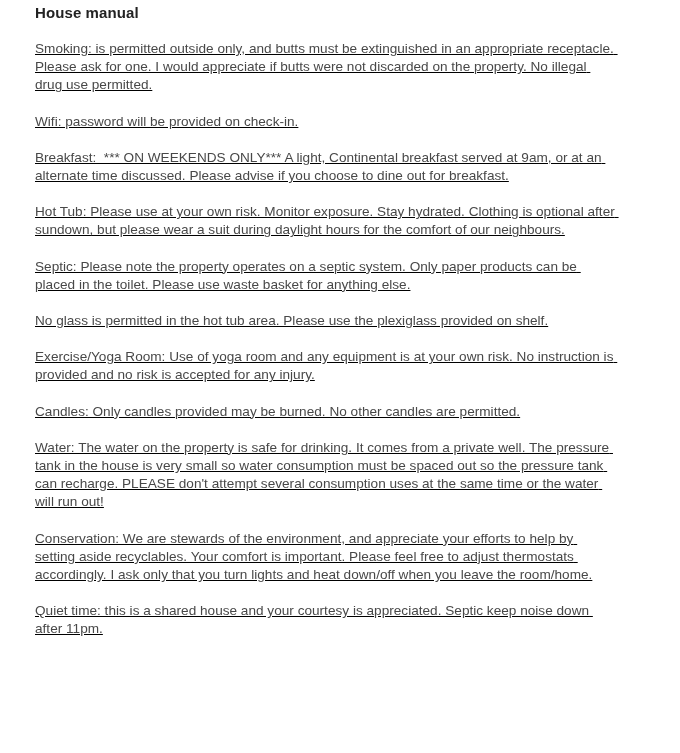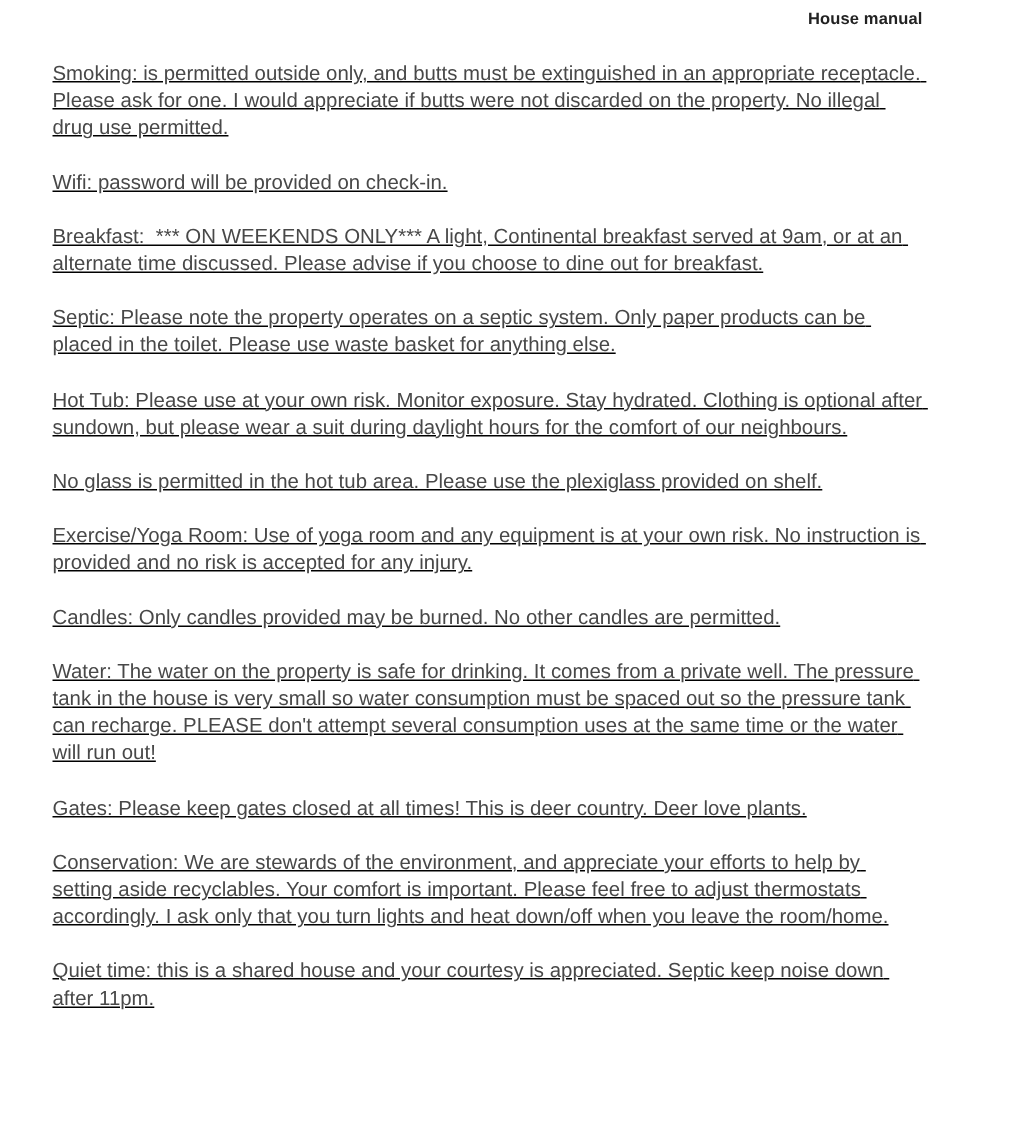--- a/index.html
+++ b/index.html
@@ -13,27 +13,26 @@
     overflow: hidden;
     font-family: "Liberation Sans", sans-serif;
     -webkit-font-smoothing: antialiased;
   }
   .manual-panel {
     box-sizing: border-box;
     width: 680px;
     padding: 4px 65px 0 35px;
   }
   .manual-title {
-    font-size: 11px;
+    font-size: 15px;
     font-weight: bold;
     color: #222222;
     line-height: 18px;
     margin: 0 0 18px 0;
     letter-spacing: 0.1px;
-    text-align: right;
   }
   .manual-body {
     margin: 0;
     text-decoration: underline;
   }
   .manual-paragraph {
     font-size: 13.6px;
     color: #484848;
     line-height: 18.2px;
     margin: 0 0 18px 0;
@@ -47,23 +46,22 @@
 </style>
 </head>
 <body>
 
 <div class="manual-panel">
   <h2 class="manual-title">House manual</h2>
   <div class="manual-body">
       <p class="manual-paragraph">Smoking: is permitted outside only, and butts must be extinguished in an appropriate receptacle. Please ask for one. I would appreciate if butts were not discarded on the property. No illegal drug use permitted.</p>
       <p class="manual-paragraph">Wifi: password will be provided on check-in.</p>
       <p class="manual-paragraph">Breakfast:  *** ON WEEKENDS ONLY*** A light, Continental breakfast served at 9am, or at an alternate time discussed. Please advise if you choose to dine out for breakfast.</p>
+      <p class="manual-paragraph">Hot Tub: Please use at your own risk. Monitor exposure. Stay hydrated. Clothing is optional after sundown, but please wear a suit during daylight hours for the comfort of our neighbours.</p>
       <p class="manual-paragraph">Septic: Please note the property operates on a septic system. Only paper products can be placed in the toilet. Please use waste basket for anything else.</p>
-      <p class="manual-paragraph">Hot Tub: Please use at your own risk. Monitor exposure. Stay hydrated. Clothing is optional after sundown, but please wear a suit during daylight hours for the comfort of our neighbours.</p>
       <p class="manual-paragraph">No glass is permitted in the hot tub area. Please use the plexiglass provided on shelf.</p>
       <p class="manual-paragraph">Exercise/Yoga Room: Use of yoga room and any equipment is at your own risk. No instruction is provided and no risk is accepted for any injury.</p>
       <p class="manual-paragraph">Candles: Only candles provided may be burned. No other candles are permitted.</p>
       <p class="manual-paragraph">Water: The water on the property is safe for drinking. It comes from a private well. The pressure tank in the house is very small so water consumption must be spaced out so the pressure tank can recharge. PLEASE don't attempt several consumption uses at the same time or the water will run out!</p>
-      <p class="manual-paragraph">Gates: Please keep gates closed at all times! This is deer country. Deer love plants.</p>
       <p class="manual-paragraph">Conservation: We are stewards of the environment, and appreciate your efforts to help by setting aside recyclables. Your comfort is important. Please feel free to adjust thermostats accordingly. I ask only that you turn lights and heat down/off when you leave the room/home.</p>
       <p class="manual-paragraph">Quiet time: this is a shared house and your courtesy is appreciated. Septic keep noise down after 11pm.</p>
     </div>
 </div>
 
 </body></html>

